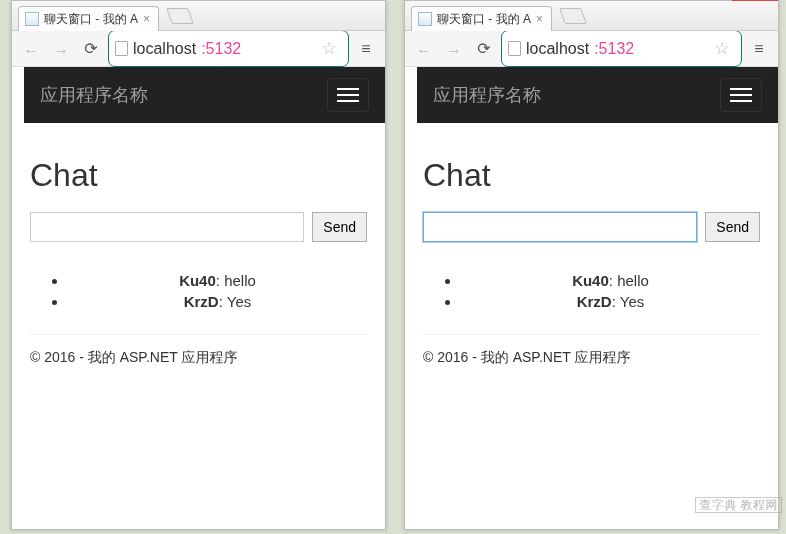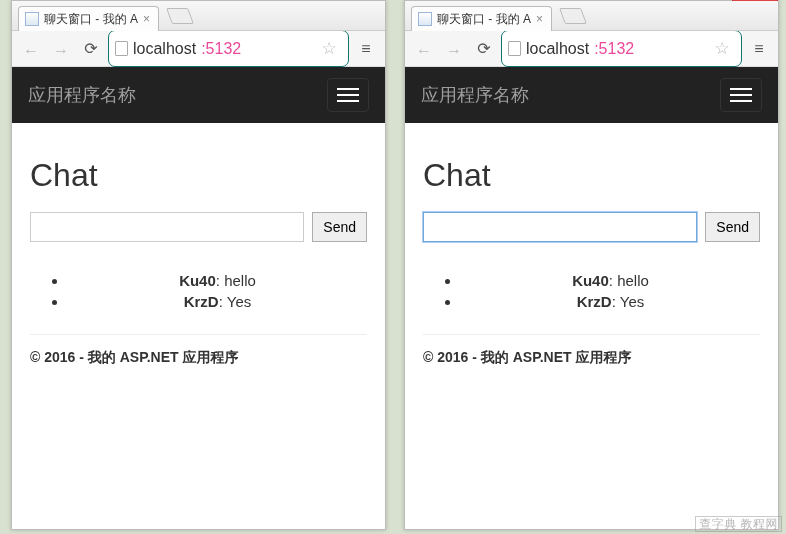--- a/index.html
+++ b/index.html
@@ -122,20 +122,21 @@
   .omnibox .port { color:#ec4899; }
   .omnibox .star { color:#bbb; margin-left:auto; font-size:17px; }
 
   .navbar {
     height: 56px;
     background: #222;
     display:flex;
     align-items:center;
     justify-content:space-between;
     padding: 0 16px;
+    margin-left: 12px;
   }
   .brand {
     color:#9d9d9d;
     font-size: 18px;
   }
   .hamburger {
     width: 42px; height: 34px;
     border:1px solid #333;
     border-radius:4px;
     display:flex;
@@ -176,25 +177,25 @@
   ul.msgs {
     margin: 0 0 20px 18px;
     padding-left: 20px;
     font-size:15px;
     color:#333;
     text-align:center;
   }
   ul.msgs li { margin-bottom:4px; }
   ul.msgs b { font-weight:bold; }
   hr.sep { border:none; border-top:1px solid #eee; margin: 24px 0 14px; }
-  .footer { font-size:14px; color:#333;font-weight:bold; }
+  .footer { font-size:14px; color:#333; }
 
   .watermark {
     position:absolute;
-    right:4px; bottom:1px;
+    right:4px; bottom:20px;
     font-size:12px;
     color:rgba(120,120,120,0.55);
     letter-spacing:0.5px;
   }
   .watermark span { border:1px solid rgba(150,150,150,0.5); padding:0 3px; margin-left:2px; }
 </style>
 </head>
 <body>
 
 <div class="window win-left">

